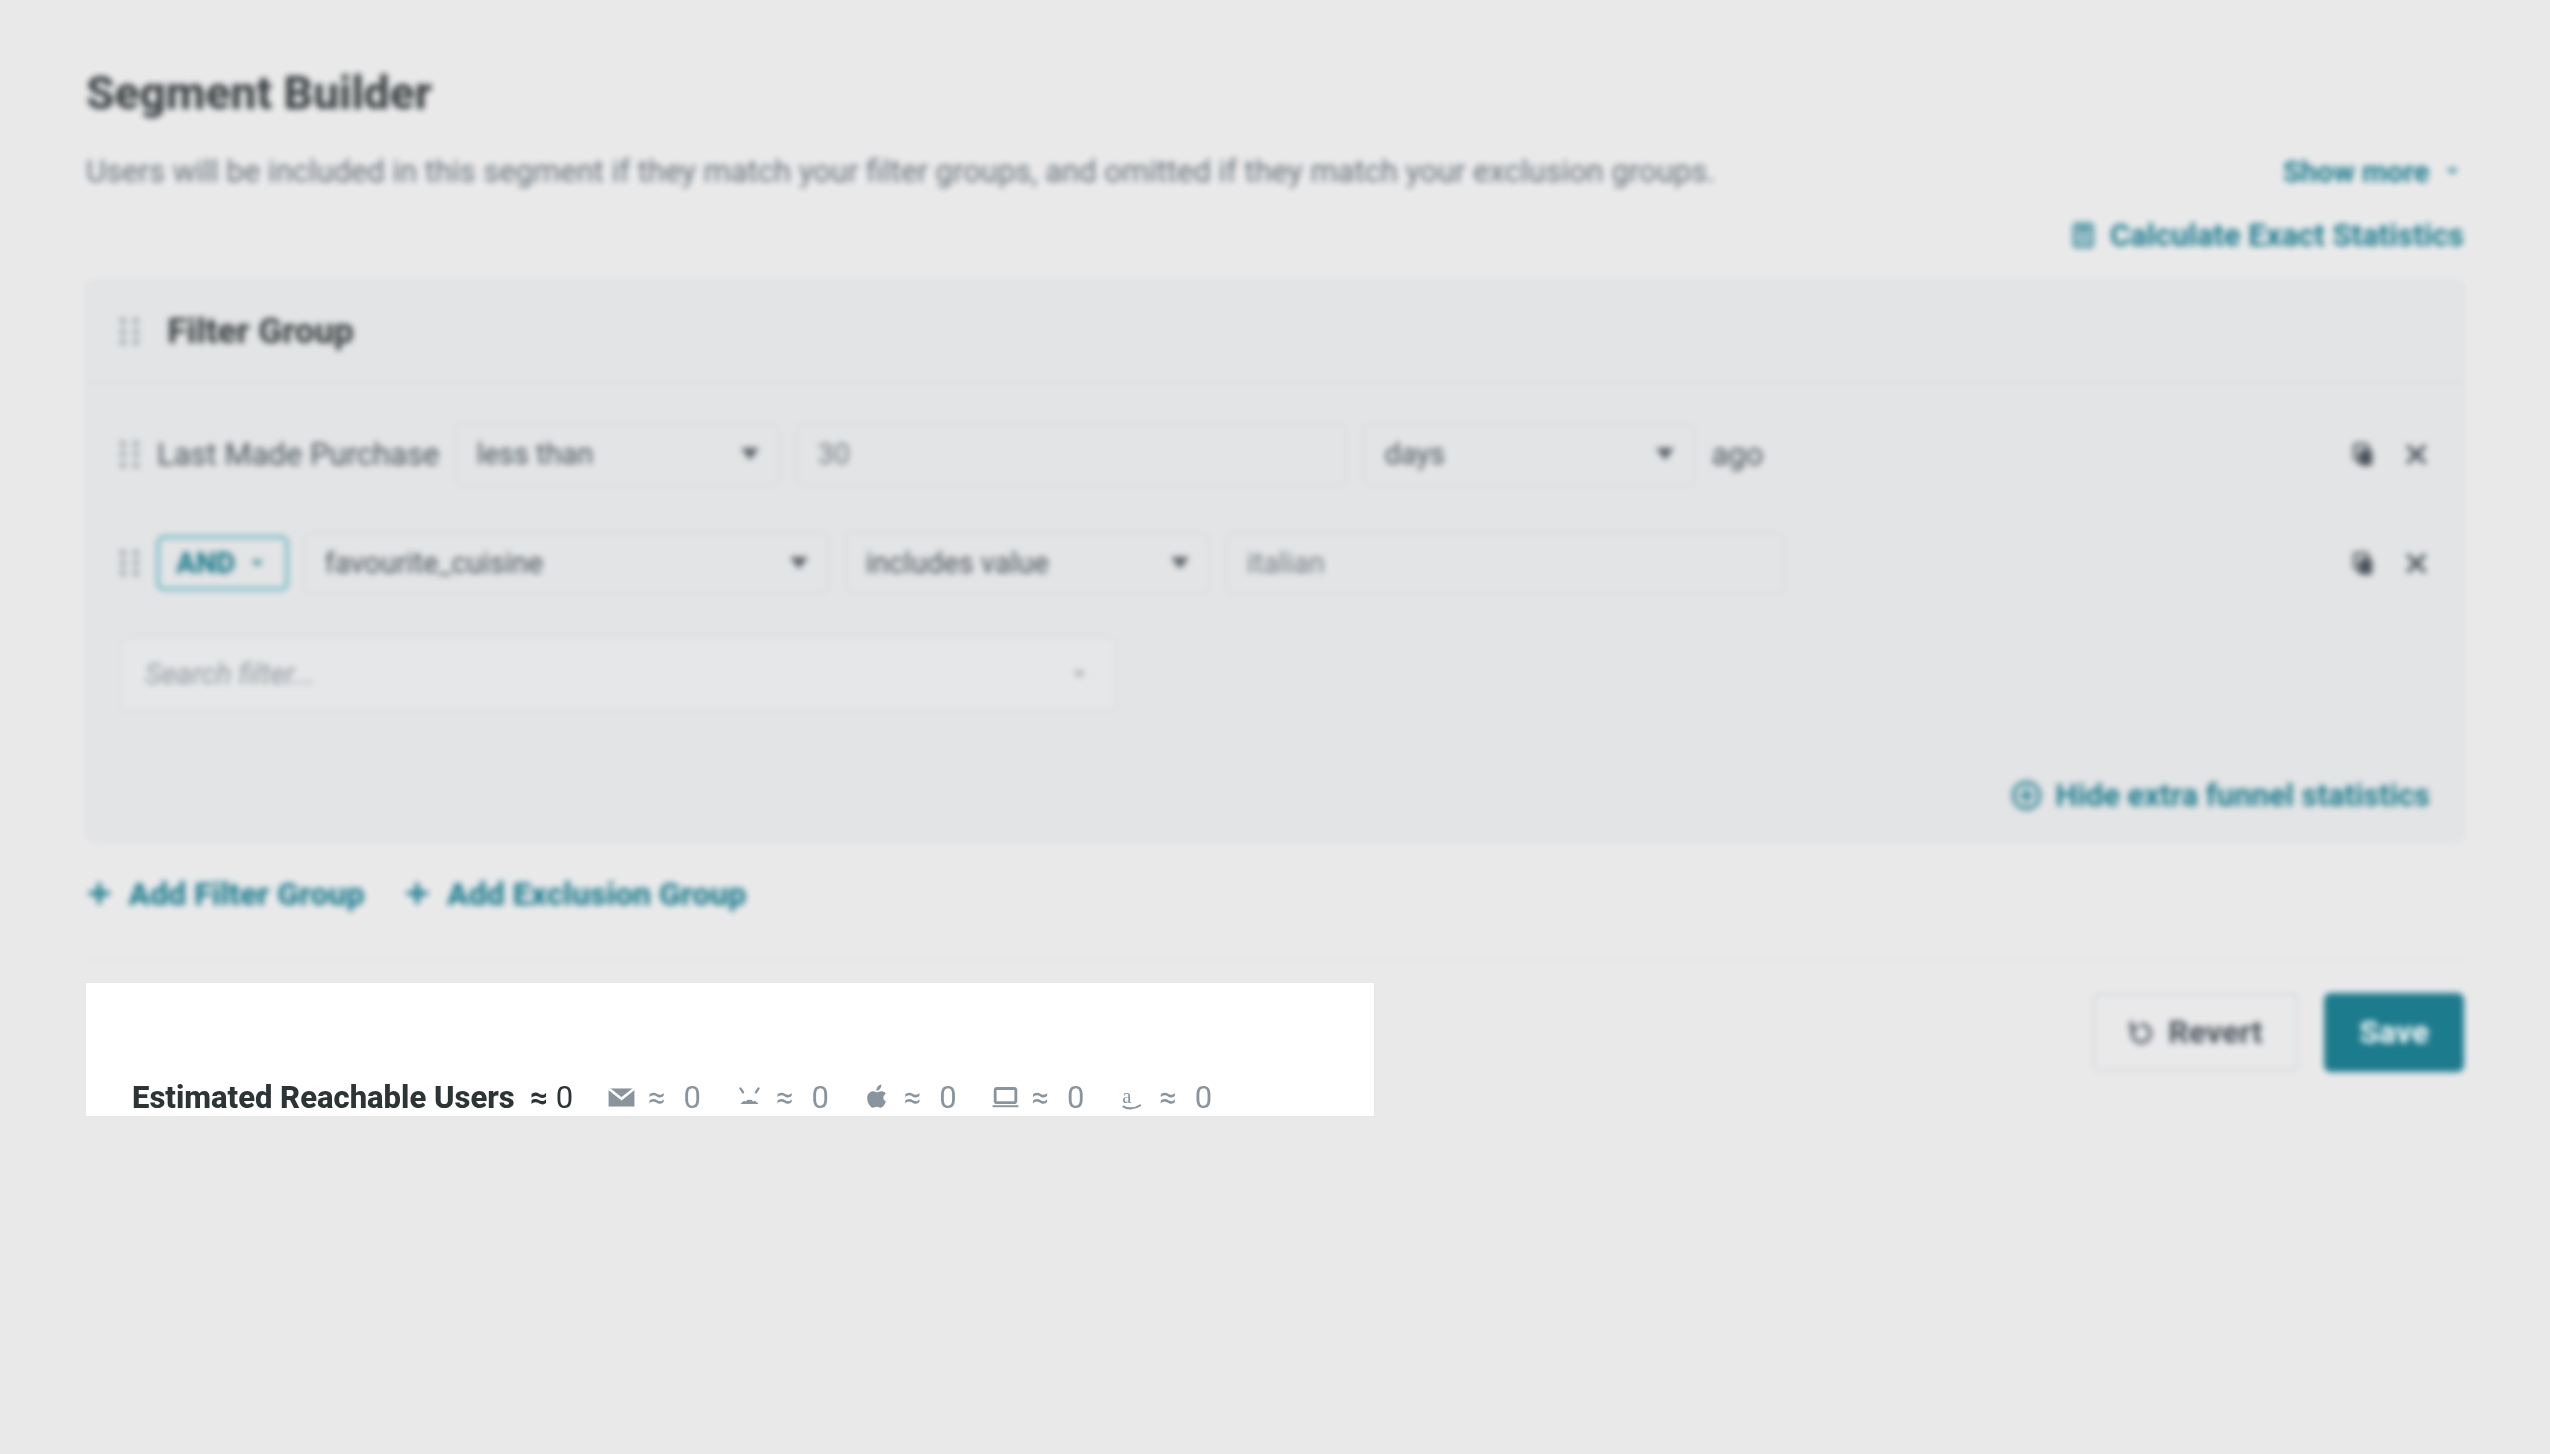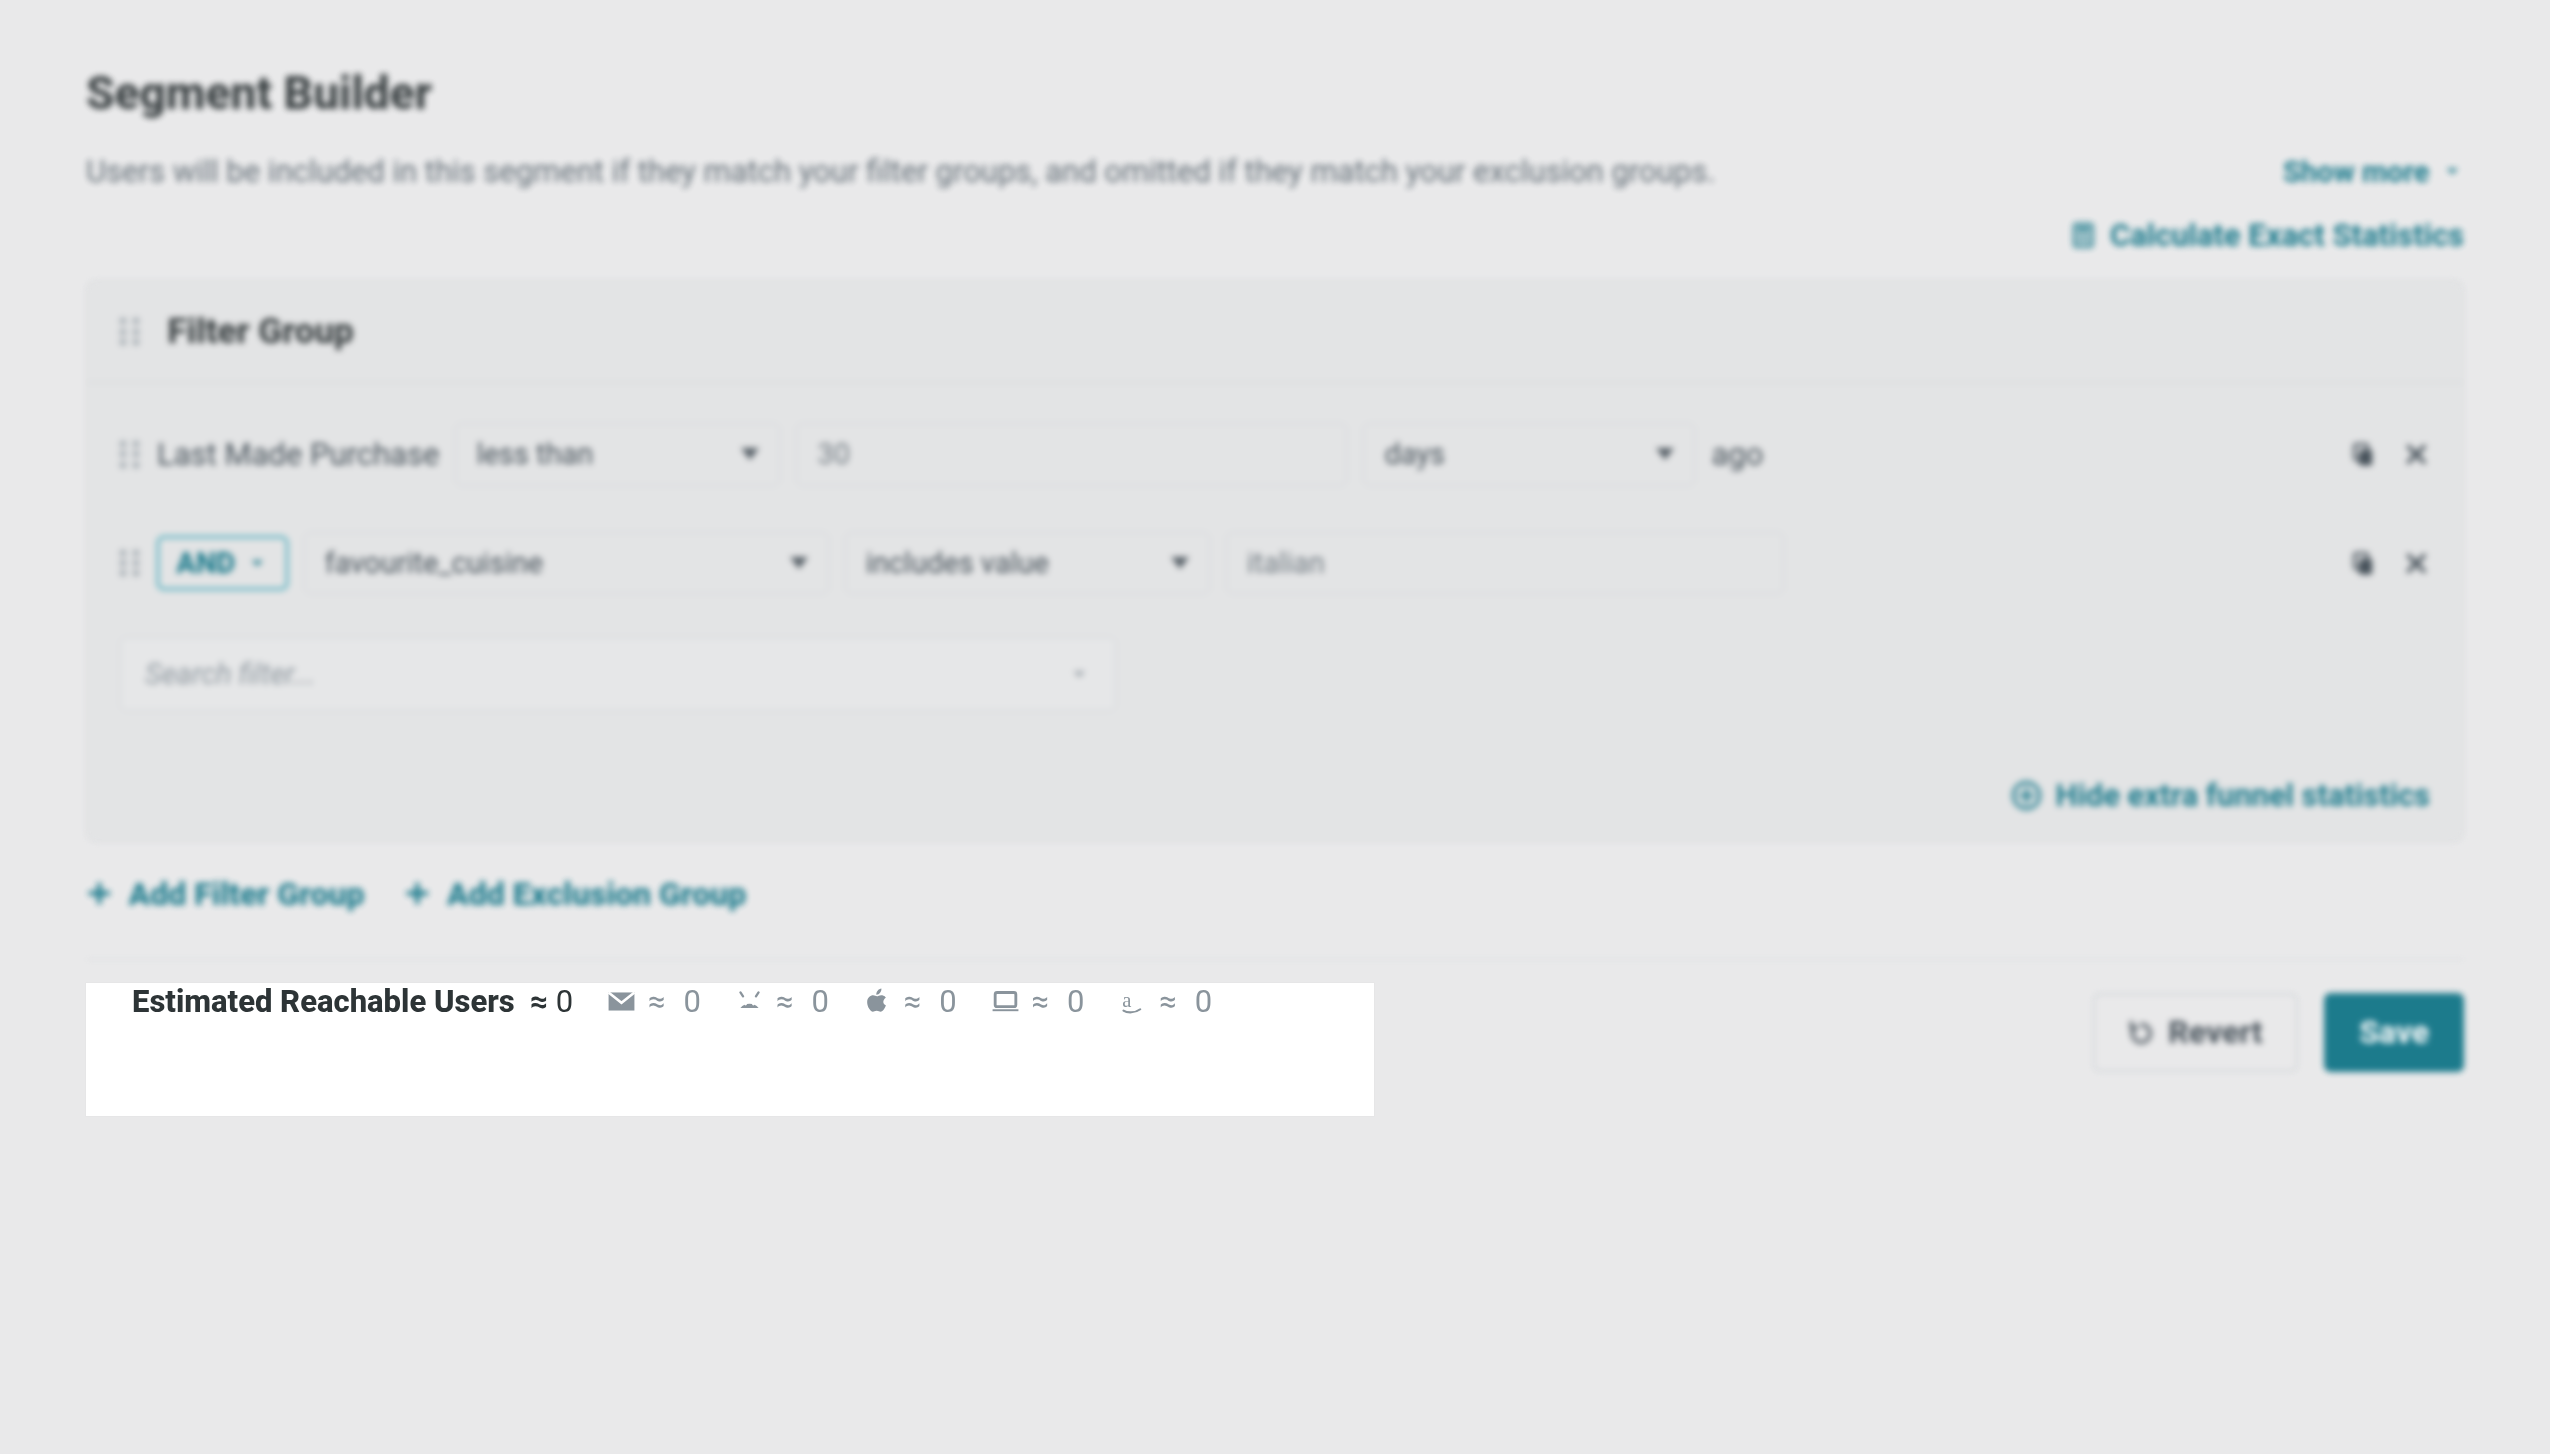--- a/index.html
+++ b/index.html
@@ -216,21 +216,21 @@
   }
   
   .crisp-overlay {
     position: absolute;
     left: 86px;
     top: 983px;
     width: 1288px;
     height: 133px;
     background: #ffffff;
     display: flex;
-    align-items: flex-start;
+    align-items: flex-end;
     padding: 0 46px;
     gap: 33px;
     font-size: 31px;
     color: #2d3436;
     box-shadow: 0 0 0 0.7px rgba(0,0,0,0.02);
   }
   .crisp-overlay .bold {
     font-weight: 800;
   }
   .stat-item {

